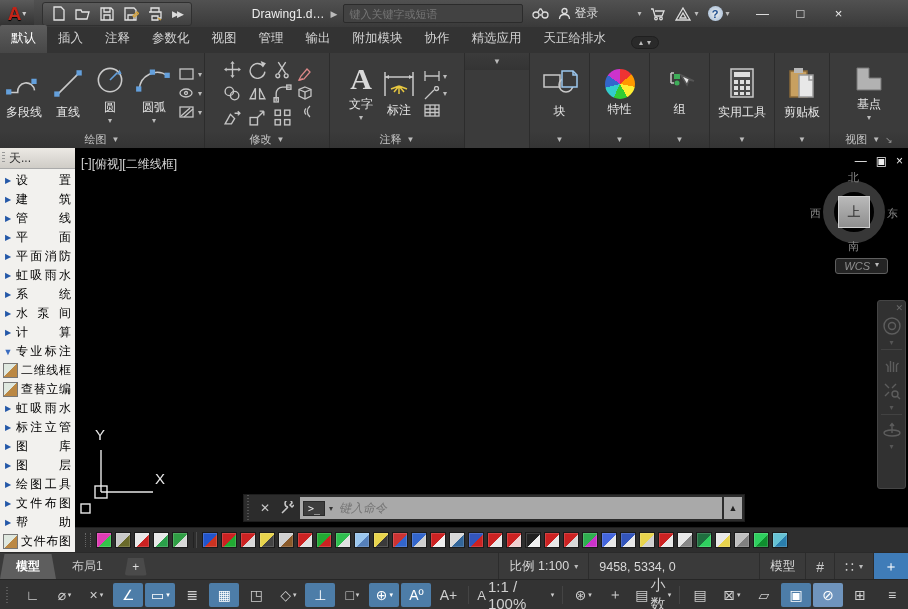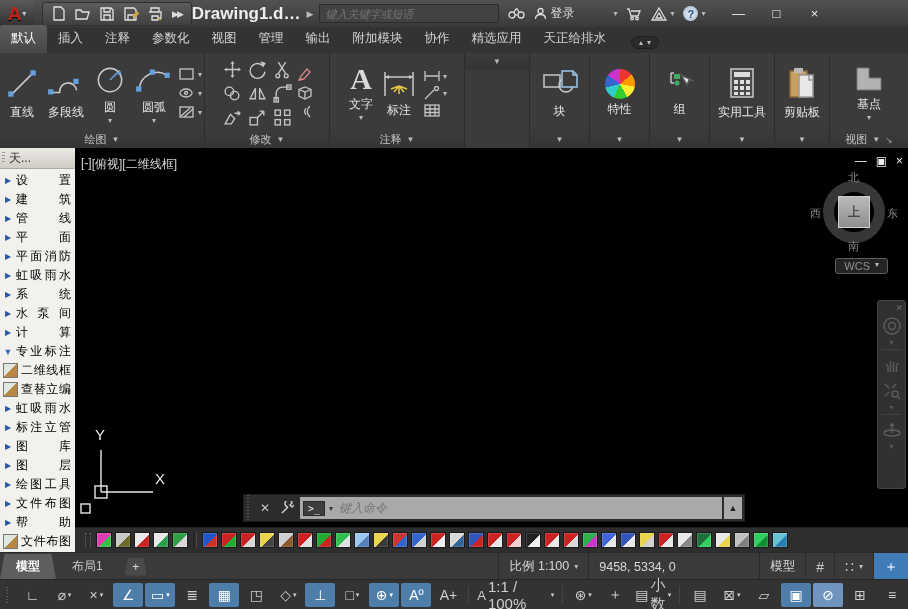--- a/index.html
+++ b/index.html
@@ -13,26 +13,26 @@
     border-bottom:1px solid #262626;display:flex;align-items:center;}
   .logo{width:34px;height:27px;background:linear-gradient(#5a5a5a,#303030);
     display:flex;align-items:center;justify-content:center;gap:1px;cursor:pointer;}
   .logo b{color:#c02418;font-size:19px;font-weight:bold;text-shadow:0 1px 1px #000;}
   .logo i{color:#ccc;font-size:8px;font-style:normal;}
   .qat{display:flex;align-items:center;gap:4px;margin-left:8px;background:linear-gradient(#5c5c5c,#404040);
     border-radius:3px;padding:2px 6px;border:1px solid #303030;}
   .qbtn{width:20px;height:18px;display:flex;align-items:center;justify-content:center;cursor:pointer;}
   .qbtn svg{stroke:#e3e3e3;fill:none;stroke-width:1.3;}
   .chev{color:#ddd;font-size:9px;letter-spacing:-2px;cursor:pointer;padding:0 3px;}
-  .tb-title{color:#eee;font-size:17px;white-space:nowrap;font-weight:bold;}
+  .tb-title{margin-left:60px;color:#eee;font-size:12px;white-space:nowrap;}
   .tb-arrow{color:#bbb;font-size:9px;margin:0 6px;cursor:pointer;}
   .searchbox{width:178px;height:17px;background:#424242;border:1px solid #2b2b2b;border-radius:2px;
     display:flex;align-items:center;}
   .searchbox input{flex:1;background:transparent;border:0;outline:none;color:#bbb;
-    font-style:italic;font-size:11px;padding:0 5px;font-family:inherit;}
+    font-size:11px;padding:0 5px;font-family:inherit;}
   .tbi{display:flex;align-items:center;gap:3px;margin-left:9px;color:#ddd;cursor:pointer;white-space:nowrap;}
   .tbi svg{stroke:#ddd;fill:none;stroke-width:1.3;}
   .caret{font-size:8px;color:#bbb;}
   .helpc{width:15px;height:15px;border-radius:50%;background:radial-gradient(#eee,#9db8d6);
     color:#1d4e8f;font-weight:bold;font-size:11px;display:flex;align-items:center;justify-content:center;}
   .winbtns{margin-left:14px;display:flex;height:27px;}
   .winbtns div{width:38px;display:flex;align-items:center;justify-content:center;color:#eee;
     font-size:13px;cursor:pointer;}
 
   
@@ -83,21 +83,21 @@
   .dwinbtns span{cursor:pointer;}
   
   #vcube{position:absolute;right:16px;top:26px;width:76px;height:76px;cursor:pointer;}
   .vring{position:absolute;left:7px;top:7px;width:62px;height:62px;border-radius:50%;
     border:11px solid rgba(58,58,58,.95);box-sizing:border-box;}
   .vface{position:absolute;left:22px;top:22px;width:32px;height:32px;background:linear-gradient(#b9b9b9,#8f8f8f);
     border:1px solid #cfcfcf;box-sizing:border-box;display:flex;align-items:center;justify-content:center;
     color:#2c2c2c;font-size:13px;}
   .vdir{position:absolute;color:#8a8a8a;font-size:11px;}
   #wcs{position:absolute;right:20px;top:110px;background:rgba(80,80,80,.45);border:1px solid #5f5f5f;
-    border-radius:3px;color:#8f8f8f;font-size:11px;padding:1px 8px;display:flex;gap:5px;align-items:flex-start;cursor:pointer;}
+    border-radius:3px;color:#8f8f8f;font-size:11px;padding:1px 8px;display:flex;gap:5px;align-items:flex-start;cursor:pointer;font-style:italic;}
   
   #navbar{position:absolute;right:2px;top:152px;width:27px;height:185px;background:#313131;
     border:1px solid #454545;border-radius:3px;display:flex;flex-direction:column;align-items:center;padding-top:2px;}
   #navbar .nx{align-self:flex-end;color:#6a6a6a;font-size:9px;margin-right:2px;cursor:pointer;}
   .nbi{width:23px;height:26px;display:flex;align-items:center;justify-content:center;cursor:pointer;}
   .nbi svg{stroke:#5d5d5d;fill:none;stroke-width:1.4;}
   .nsep{width:21px;border-top:1px solid #424242;margin:2px 0;}
   .ncaret{color:#565656;font-size:8px;line-height:8px;}
   
   #ucs{position:absolute;left:4px;bottom:14px;}
@@ -252,34 +252,34 @@
       <span>▴</span>
       <span>▾</span>
     </div>
 </div>
 
 <div class="row" id="ribbon">
 
   <div class="panel" style="width:205px">
     <div class="pbody">
       <div class="tool">
+        <svg class="ric" width="40" height="36" viewBox="0 0 38 34">
+          <path d="M5 25h8a8 8 0 0 1 16-2"></path>
+            <rect class="accf" x="2" y="22" width="5" height="5"></rect>
+            <rect class="accf" x="26" y="12" width="5" height="5"></rect>
+        </svg>
+          <span class="lbl">多段线</span>
+      </div>
+      <div class="tool">
         <svg class="ric" width="36" height="36" viewBox="0 0 34 34">
           <path d="M7 27L27 7"></path>
             <rect class="accf" x="4" y="24" width="5" height="5"></rect>
             <rect class="accf" x="25" y="4" width="5" height="5"></rect>
         </svg>
           <span class="lbl">直线</span>
-      </div>
-      <div class="tool">
-        <svg class="ric" width="40" height="36" viewBox="0 0 38 34">
-          <path d="M5 25h8a8 8 0 0 1 16-2"></path>
-            <rect class="accf" x="2" y="22" width="5" height="5"></rect>
-            <rect class="accf" x="26" y="12" width="5" height="5"></rect>
-        </svg>
-          <span class="lbl">多段线</span>
       </div>
       <div class="tool">
         <svg class="ric" width="36" height="36" viewBox="0 0 34 34">
           <circle cx="17" cy="18" r="11"></circle>
             <path class="acc" d="M17 18l7-7"></path>
             <path class="accf" d="M26 8l-2 5 4-1z"></path>
         </svg>
           <span class="lbl">圆</span>
         <span class="caret">▾</span>
       </div>

